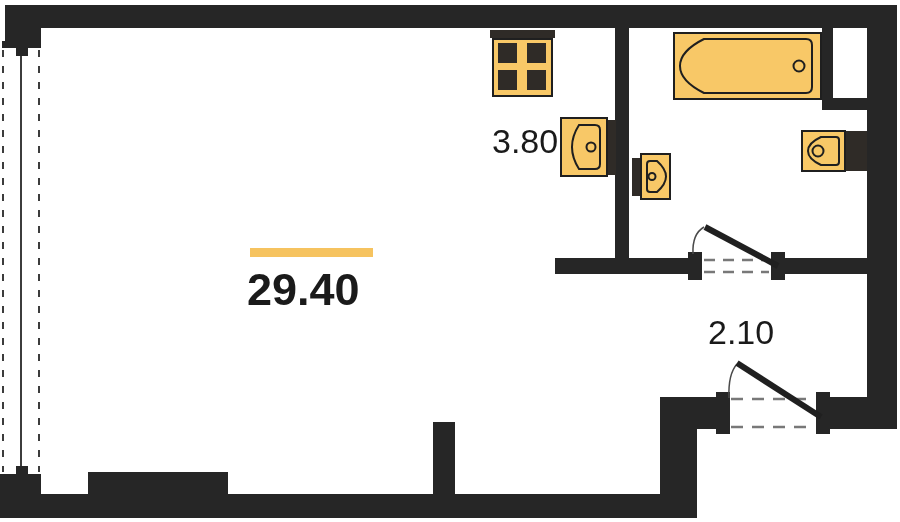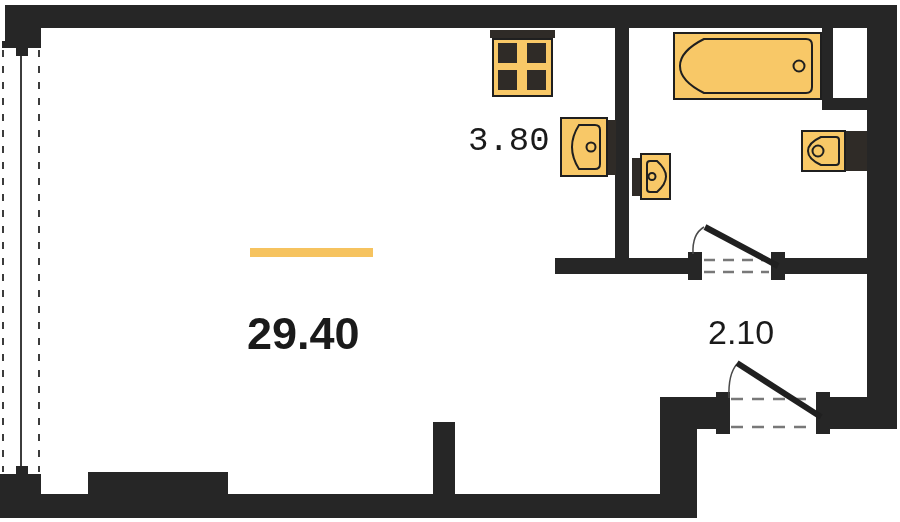--- a/index.html
+++ b/index.html
@@ -7,21 +7,21 @@
     position:relative;width:900px;height:522px;background:#ffffff;overflow:hidden;
     font-family:"Liberation Sans","DejaVu Sans",sans-serif;
     --wall:#262626; --fixture:#F8C867; --fixture-dark:#2F2B27;
     --outline:#1F1F1F; --accent:#F6C35F; --text:#1A1A1A; --dash:#787878;
   }
   .wall{position:absolute;background:var(--wall);}
   .fix{position:absolute;background:var(--fixture);border:2px solid var(--outline);box-sizing:border-box;}
   .fixdark{position:absolute;background:var(--fixture-dark);}
   .burner{position:absolute;background:var(--fixture-dark);width:19px;height:20px;}
   .lbl{position:absolute;color:var(--text);font-size:34px;letter-spacing:0px;line-height:1;}
-  .lbl-total{position:absolute;color:var(--text);font-size:45px;font-weight:bold;line-height:1;margin-top:44px;}
+  .lbl-total{position:absolute;color:var(--text);font-size:45px;font-weight:bold;line-height:1;}
   .accent-bar{position:absolute;background:var(--accent);}
   .fsvg{position:absolute;left:0;top:0;width:100%;height:100%;}
   #linework{position:absolute;left:0;top:0;}
 </style>
 </head>
 <body>
 
 <div id="plan" style="--wall: #262626; --fixture: #F8C867; --fixture-dark: #2F2B27; --outline: #1F1F1F; --accent: #F6C35F; --text: #1A1A1A; --dash: #787878;">
 
   <div class="wall" style="left:5px;top:5px;width:892px;height:23px;"></div>
@@ -104,16 +104,16 @@
     <g>
       <line x1="731" y1="399" x2="815" y2="399" style="stroke:var(--dash);" stroke-width="2.5" stroke-dasharray="12 9"></line>
       <line x1="731" y1="427" x2="815" y2="427" style="stroke:var(--dash);" stroke-width="2.5" stroke-dasharray="12 9"></line>
       <path d="M 729 398 Q 728 374 737 364" fill="none" style="stroke:#4a4a4a;" stroke-width="1.5"></path>
       <line x1="737" y1="363" x2="821" y2="417" style="stroke:#202020;" stroke-width="6"></line>
     </g>
   </svg>
 
   <div class="accent-bar" style="left:250px;top:248px;width:123px;height:9px;"></div>
   <div class="lbl-total" style="left:247px;top:267px;">29.40</div>
-  <div class="lbl" style="left:468px;top:124px;font-family:Liberation Mono, monospace;">3.80</div>
+  <div class="lbl" style="left:492px;top:124px;">3.80</div>
   <div class="lbl" style="left:708px;top:315px;">2.10</div>
 
 </div>
 
 </body></html>

